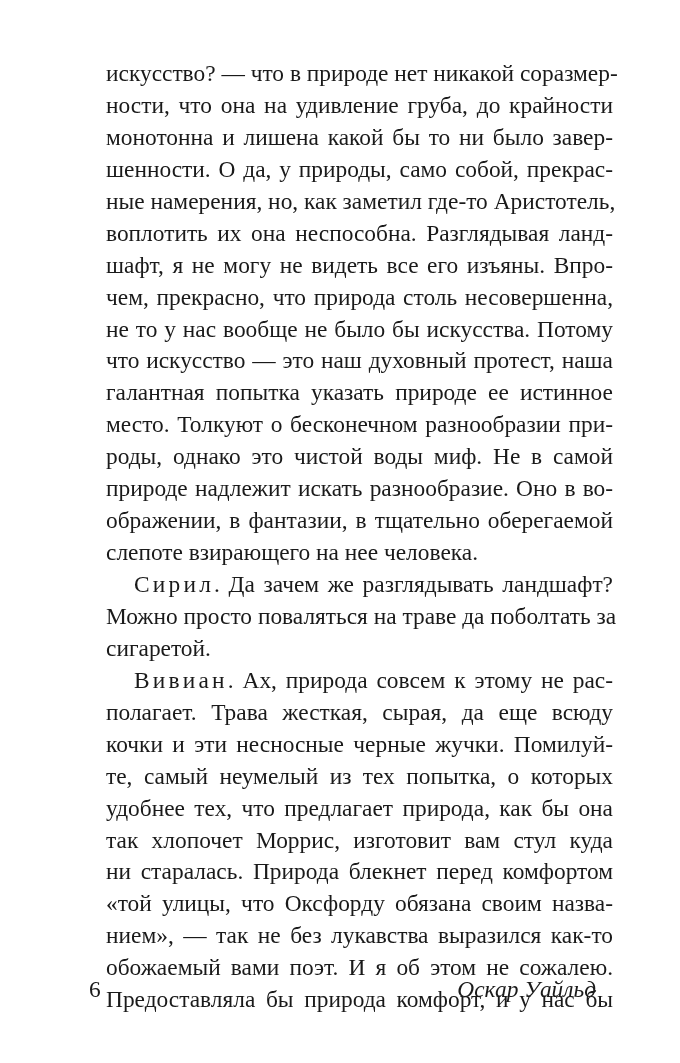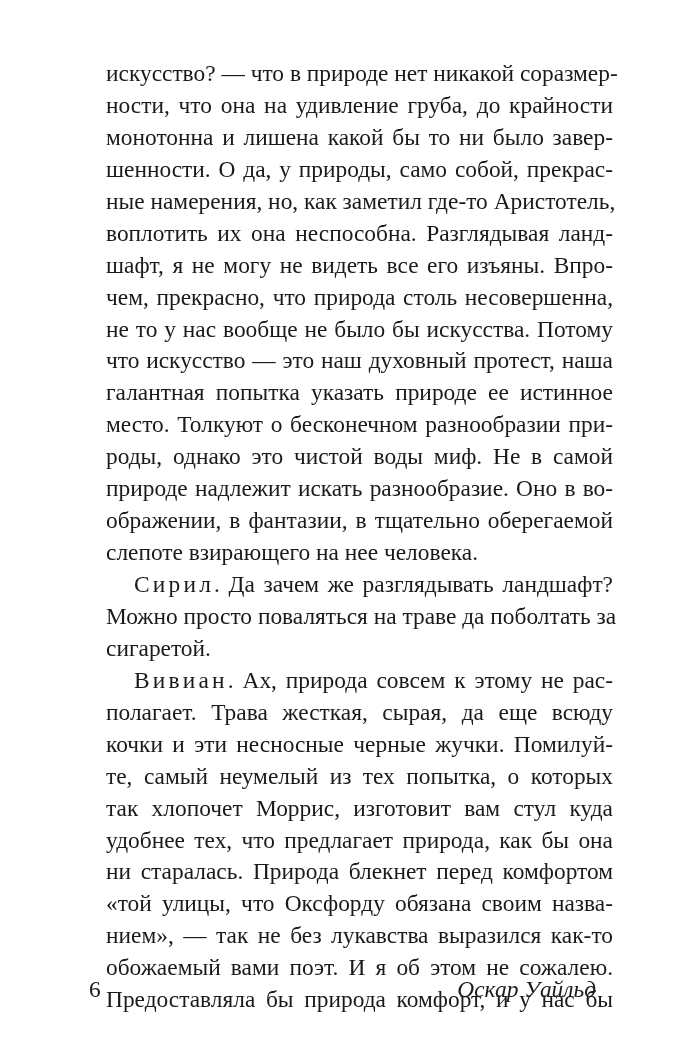--- a/index.html
+++ b/index.html
@@ -76,22 +76,22 @@
   <span class="line">природе надлежит искать разнообразие. Оно в во-</span>
   <span class="line">ображении, в фантазии, в тщательно оберегаемой</span>
   <span class="line last">слепоте взирающего на нее человека.</span>
   <span class="line indent"><span class="speaker">Сирил</span><span>. Да зачем же разглядывать ландшафт?</span></span>
   <span class="line">Можно просто поваляться на траве да поболтать за</span>
   <span class="line last">сигаретой.</span>
   <span class="line indent"><span class="speaker">Вивиан</span><span>. Ах, природа совсем к этому не рас-</span></span>
   <span class="line">полагает. Трава жесткая, сырая, да еще всюду</span>
   <span class="line">кочки и эти несносные черные жучки. Помилуй-</span>
   <span class="line">те, самый неумелый из тех попытка, о которых</span>
+  <span class="line">удобнее тех, что предлагает природа, как бы она</span>
   <span class="line">так хлопочет Моррис, изготовит вам стул куда</span>
-  <span class="line">удобнее тех, что предлагает природа, как бы она</span>
   <span class="line">ни старалась. Природа блекнет перед комфортом</span>
   <span class="line">«той улицы, что Оксфорду обязана своим назва-</span>
   <span class="line">нием», — так не без лукавства выразился как-то</span>
   <span class="line">обожаемый вами поэт. И я об этом не сожалею.</span>
   <span class="line">Предоставляла бы природа комфорт, и у нас бы</span>
 </div>
 
 <div class="footer">
   <span>6</span>
   <span class="running-title">Оскар Уайльд</span>

